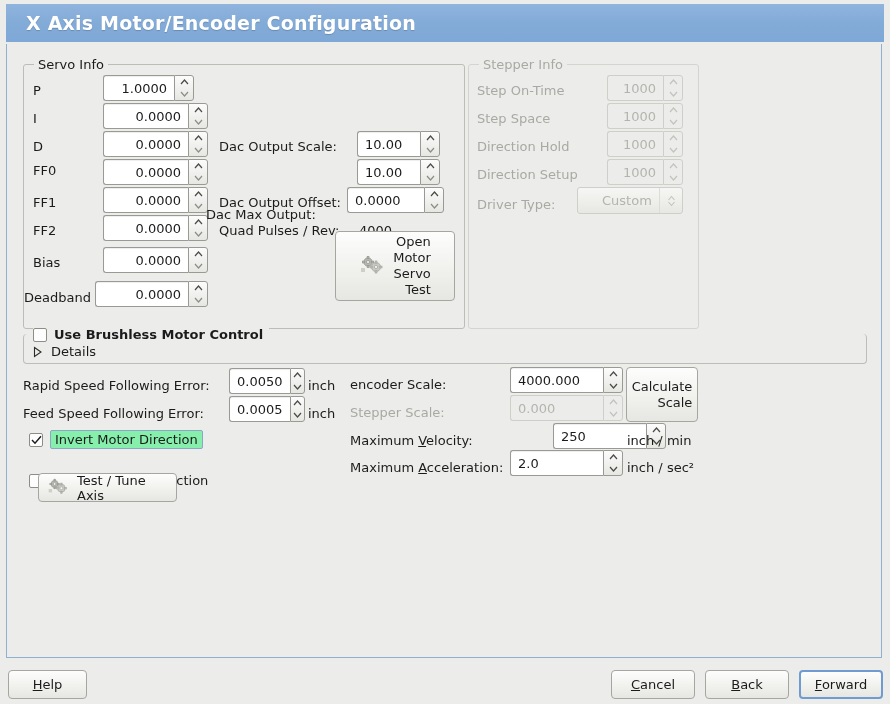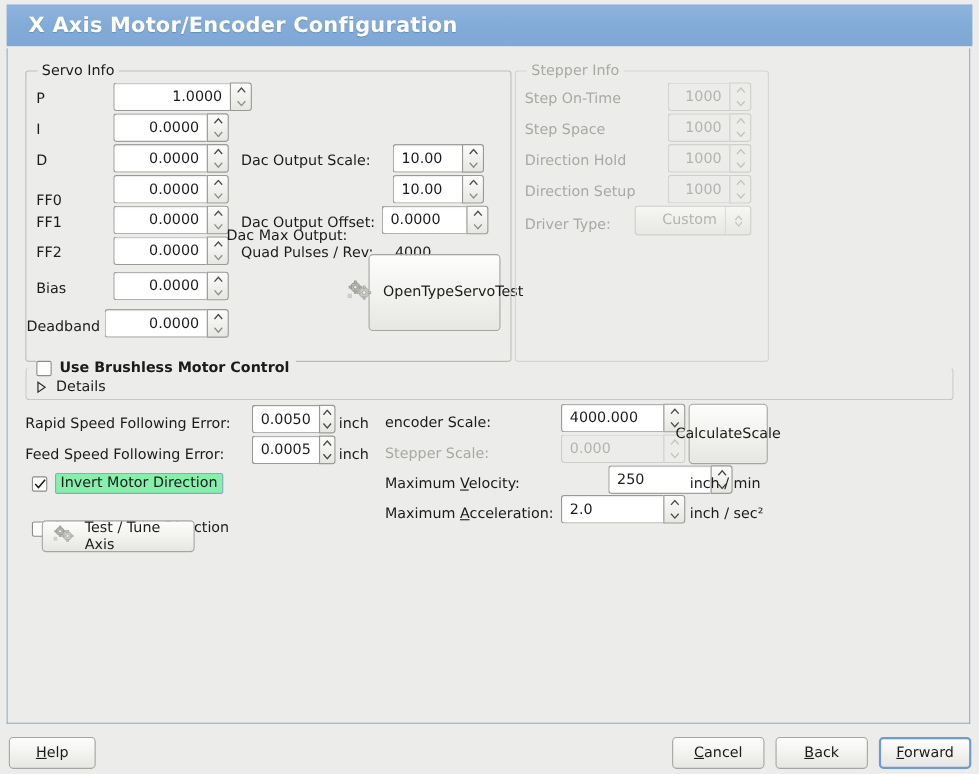--- a/index.html
+++ b/index.html
@@ -79,21 +79,21 @@
   
   .btn{
     position:absolute;box-sizing:border-box;
     background:linear-gradient(to bottom,#fdfdfd 0%,#f2f2ef 50%,#e6e6e2 100%);
     border:1px solid #a6a6a1;border-radius:4px;
     display:flex;align-items:center;justify-content:center;
     font-size:13px;color:#1b1b1b;cursor:default;
   }
   .btn.focus{border:2px solid #6f9bd1;}
   .btn-ol{flex-direction:row;gap:8px;padding:0 8px;}
-  .btn-ol .txt{display:flex;flex-direction:row;align-items:flex-end;line-height:1.22;}
+  .btn-ol .txt{display:flex;flex-direction:column;align-items:flex-end;line-height:1.22;}
 
   
   .cbrow{position:absolute;display:flex;align-items:center;gap:7px;}
   .cbox{
     width:14px;height:14px;box-sizing:border-box;flex:0 0 auto;
     background:#fdfdfd;border:1px solid #8d8d88;border-radius:2px;
     display:flex;align-items:center;justify-content:center;
   }
   .cbox svg{display:block;}
   .cblabel{font-size:13px;color:#1b1b1b;white-space:nowrap;}
@@ -120,21 +120,21 @@
     <span class="title">X Axis Motor/Encoder Configuration</span>
   </div>
 
   <div class="content">
 
     <div class="frame" style="left:16px;top:20px;width:442px;height:265px;">
       <span class="frame-title">Servo Info</span>
     </div>
 
     <span class="lbl" style="left:26px;top:40px;">P</span>
-    <div class="spin" style="left:96px;top:31px;width:126px;">
+    <div class="spin" style="left:96px;top:31px;width:91px;">
       <div class="val">1.0000</div>
       <div class="btns">
         <div class="up">
             <svg width="9" height="6">
               <polyline points="1,5 4.5,1 8,5" fill="none" stroke="#4a4a46" stroke-width="1.2"></polyline>
             </svg>
           </div>
         <div class="dn">
             <svg width="9" height="6">
               <polyline points="1,1 4.5,5 8,1" fill="none" stroke="#8d8d88" stroke-width="1.2"></polyline>
@@ -170,21 +170,21 @@
             </svg>
           </div>
         <div class="dn">
             <svg width="9" height="6">
               <polyline points="1,1 4.5,5 8,1" fill="none" stroke="#8d8d88" stroke-width="1.2"></polyline>
             </svg>
           </div>
       </div>
     </div>
 
-    <span class="lbl" style="left:26px;top:132px;text-align:center;">FF0</span>
+    <span class="lbl" style="left:26px;top:120px;text-align:center;">FF0</span>
     <div class="spin" style="left:96px;top:115px;width:105px;">
       <div class="val">0.0000</div>
       <div class="btns">
         <div class="up">
             <svg width="9" height="6">
               <polyline points="1,5 4.5,1 8,5" fill="none" stroke="#4a4a46" stroke-width="1.2"></polyline>
             </svg>
           </div>
         <div class="dn">
             <svg width="9" height="6">
@@ -335,21 +335,21 @@
             <rect x="11" y="12.2" width="2.3" height="1.7"></rect>
               <rect x="20.7" y="12.2" width="2.3" height="1.7"></rect>
           </g>
           <g fill="#cfcfca">
               <rect x="2" y="14" width="4" height="4"></rect>
             </g>
         </svg>
       </span>
       <span class="txt">
         <span>Open</span>
-        <span>Type</span>
+        <span>Motor</span>
         <span>Servo</span>
         <span>Test</span>
       </span>
     </div>
 
     <div class="frame" style="left:461px;top:20px;width:231px;height:265px;border-color:#d5d5d0;">
       <span class="frame-title dim">Stepper Info</span>
     </div>
 
     <span class="lbl dim" style="left:470px;top:40px;">Step On-Time</span>

